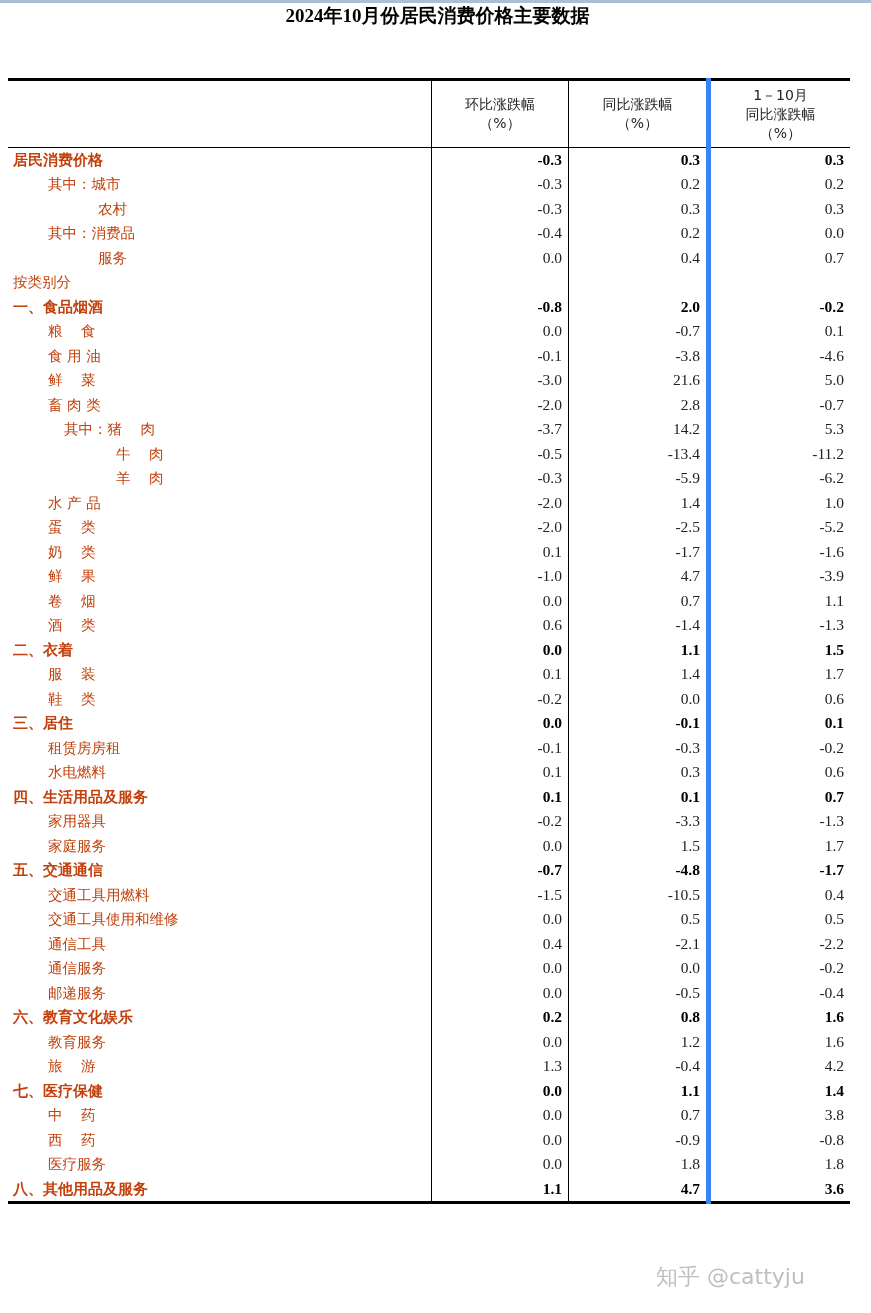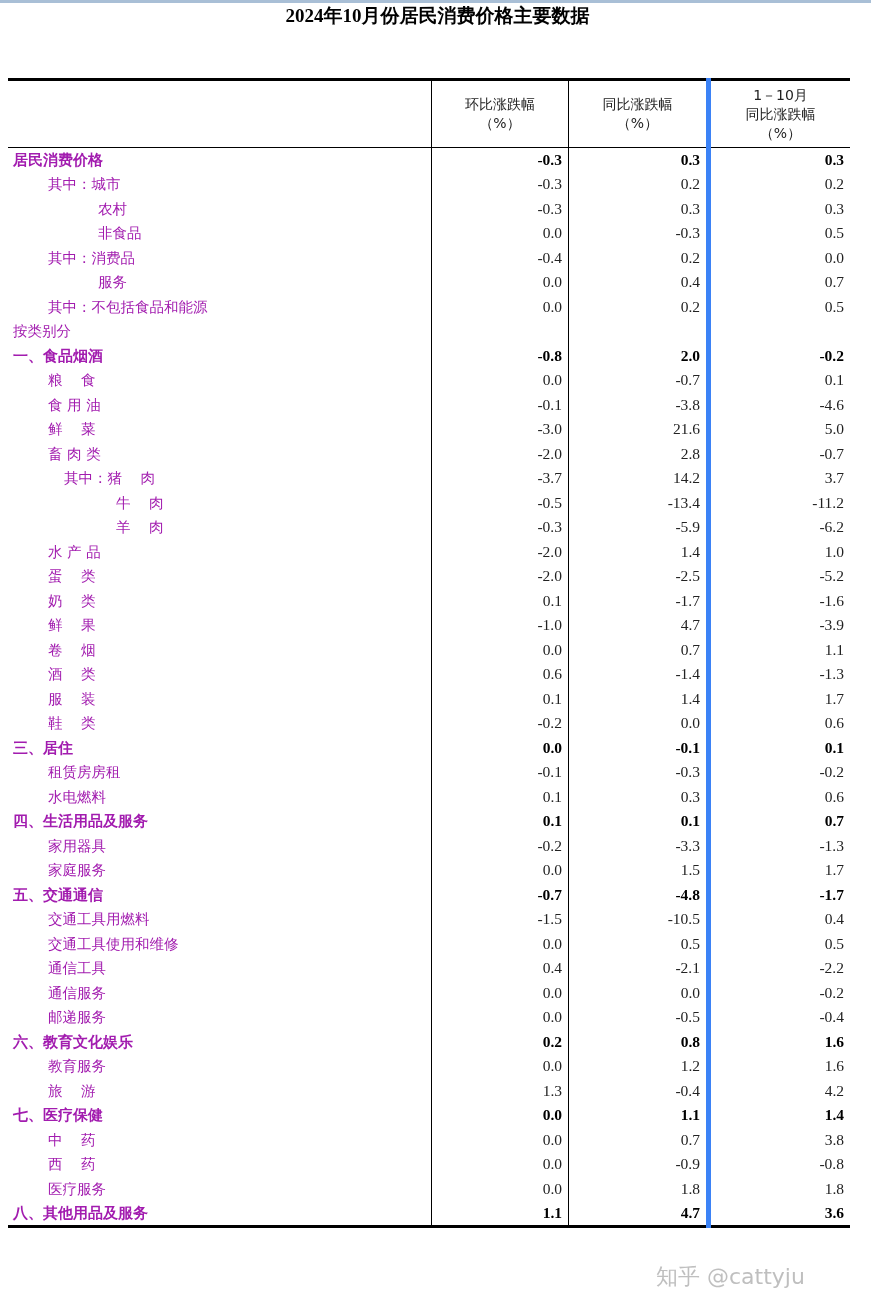--- a/index.html
+++ b/index.html
@@ -14,21 +14,21 @@
   thead tr { height: 68px; }
   thead th { font-weight: normal; font-family: "DejaVu Sans", sans-serif; font-size: 14px;
              line-height: 19px; text-align: center; vertical-align: middle; color: #222;
              border-top: 3px solid #000; border-bottom: 1px solid #000; padding: 0; }
   th.c0, td.c0 { width: 423px; }
   th.c1, td.c1 { width: 136px; border-left: 1px solid #000; }
   th.c2, td.c2 { width: 137px; border-left: 1px solid #000; }
   th.c3, td.c3 { width: 139px; border-left: 5px solid #3b82f6; }
   tbody tr { height: 24.5px; }
   tbody td { padding: 0; font-size: 15px; line-height: 24px; white-space: pre; }
-  td.c0 { font-family: "DejaVu Sans", sans-serif; font-size: 14.5px; color: #a21caf; }
+  td.c0 { font-family: "DejaVu Sans", sans-serif; font-size: 14.5px; color: #c2410c; }
   td.num { text-align: right; padding-right: 6px; font-family: "Liberation Serif", "DejaVu Serif", serif;
            font-size: 15.5px; color: #222; }
   tr.bold td.c0 { font-weight: bold; font-size: 15px; }
   tr.bold td.num { font-weight: bold; color: #000; }
   tbody tr:last-child td { border-bottom: 3px solid #000; }
   .lbl { display: inline-block; }
   .ind0 { padding-left: 5px; }
   .ind1 { padding-left: 40px; }
   .ind2 { padding-left: 90px; }
   .ind3 { padding-left: 56px; }
@@ -69,44 +69,32 @@
           <td class="c2 num">0.2</td>
           <td class="c3 num">0.2</td>
         </tr>
         <tr>
           <td class="c0"><span class="lbl ind2">农村</span></td>
           <td class="c1 num">-0.3</td>
           <td class="c2 num">0.3</td>
           <td class="c3 num">0.3</td>
         </tr>
         <tr>
-          <td class="c0"><span class="lbl ind2">非食品</span></td>
-          <td class="c1 num">0.0</td>
-          <td class="c2 num">-0.3</td>
-          <td class="c3 num">0.5</td>
-        </tr>
-        <tr>
           <td class="c0"><span class="lbl ind1">其中：消费品</span></td>
           <td class="c1 num">-0.4</td>
           <td class="c2 num">0.2</td>
           <td class="c3 num">0.0</td>
         </tr>
         <tr>
           <td class="c0"><span class="lbl ind2">服务</span></td>
           <td class="c1 num">0.0</td>
           <td class="c2 num">0.4</td>
           <td class="c3 num">0.7</td>
         </tr>
         <tr>
-          <td class="c0"><span class="lbl ind1">其中：不包括食品和能源</span></td>
-          <td class="c1 num">0.0</td>
-          <td class="c2 num">0.2</td>
-          <td class="c3 num">0.5</td>
-        </tr>
-        <tr>
           <td class="c0"><span class="lbl ind0">按类别分</span></td>
           <td class="c1 num"></td>
           <td class="c2 num"></td>
           <td class="c3 num"></td>
         </tr>
         <tr class="bold">
           <td class="c0"><span class="lbl ind0">一、食品烟酒</span></td>
           <td class="c1 num">-0.8</td>
           <td class="c2 num">2.0</td>
           <td class="c3 num">-0.2</td>
@@ -132,21 +120,21 @@
         <tr>
           <td class="c0"><span class="lbl ind1">畜 肉 类</span></td>
           <td class="c1 num">-2.0</td>
           <td class="c2 num">2.8</td>
           <td class="c3 num">-0.7</td>
         </tr>
         <tr>
           <td class="c0"><span class="lbl ind3">其中：猪    肉</span></td>
           <td class="c1 num">-3.7</td>
           <td class="c2 num">14.2</td>
-          <td class="c3 num">3.7</td>
+          <td class="c3 num">5.3</td>
         </tr>
         <tr>
           <td class="c0"><span class="lbl ind4">牛    肉</span></td>
           <td class="c1 num">-0.5</td>
           <td class="c2 num">-13.4</td>
           <td class="c3 num">-11.2</td>
         </tr>
         <tr>
           <td class="c0"><span class="lbl ind4">羊    肉</span></td>
           <td class="c1 num">-0.3</td>
@@ -181,20 +169,26 @@
           <td class="c0"><span class="lbl ind1">卷    烟</span></td>
           <td class="c1 num">0.0</td>
           <td class="c2 num">0.7</td>
           <td class="c3 num">1.1</td>
         </tr>
         <tr>
           <td class="c0"><span class="lbl ind1">酒    类</span></td>
           <td class="c1 num">0.6</td>
           <td class="c2 num">-1.4</td>
           <td class="c3 num">-1.3</td>
+        </tr>
+        <tr class="bold">
+          <td class="c0"><span class="lbl ind0">二、衣着</span></td>
+          <td class="c1 num">0.0</td>
+          <td class="c2 num">1.1</td>
+          <td class="c3 num">1.5</td>
         </tr>
         <tr>
           <td class="c0"><span class="lbl ind1">服    装</span></td>
           <td class="c1 num">0.1</td>
           <td class="c2 num">1.4</td>
           <td class="c3 num">1.7</td>
         </tr>
         <tr>
           <td class="c0"><span class="lbl ind1">鞋    类</span></td>
           <td class="c1 num">-0.2</td>

